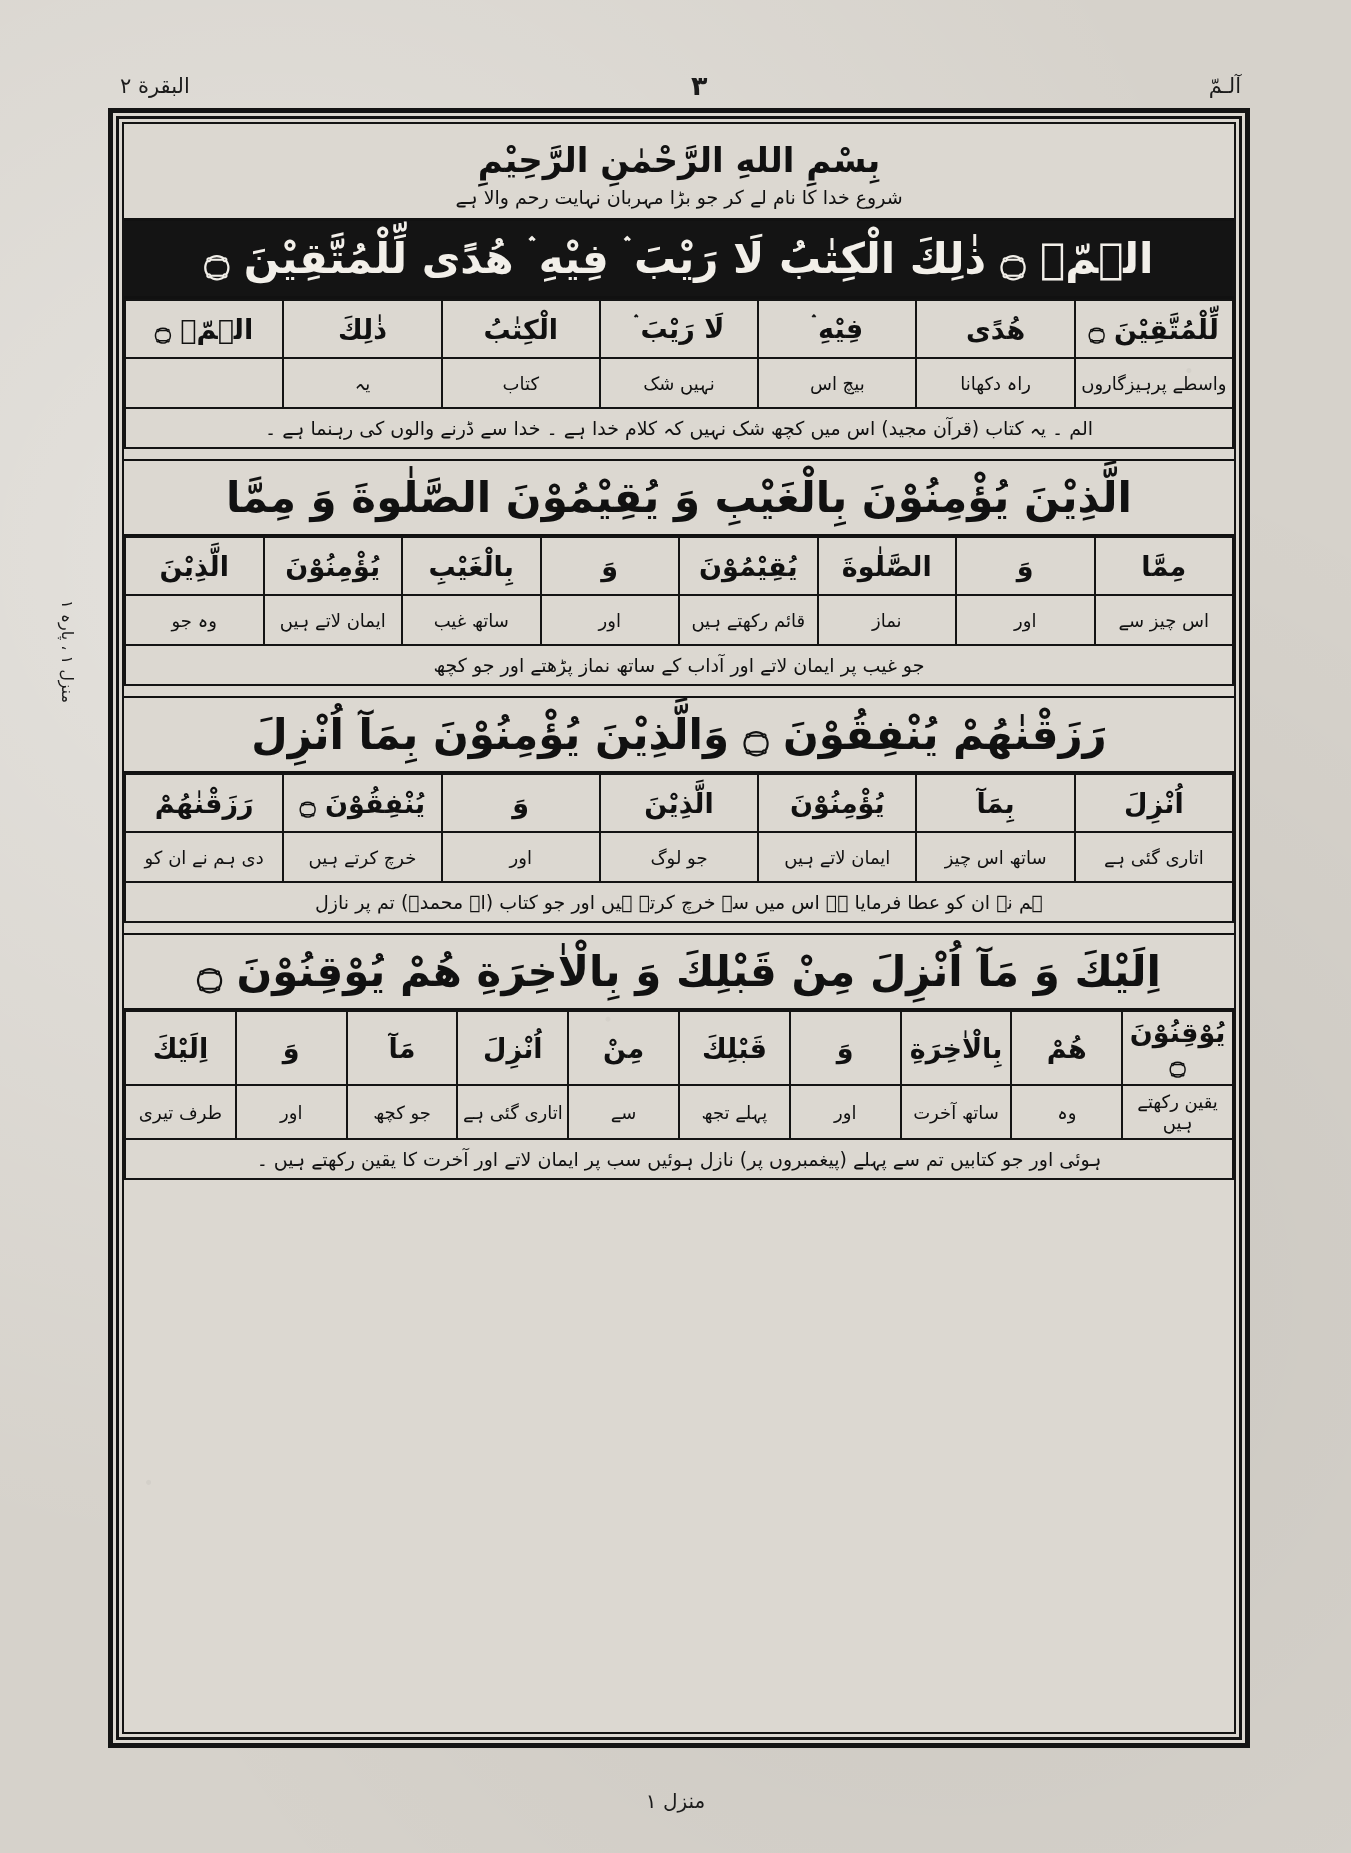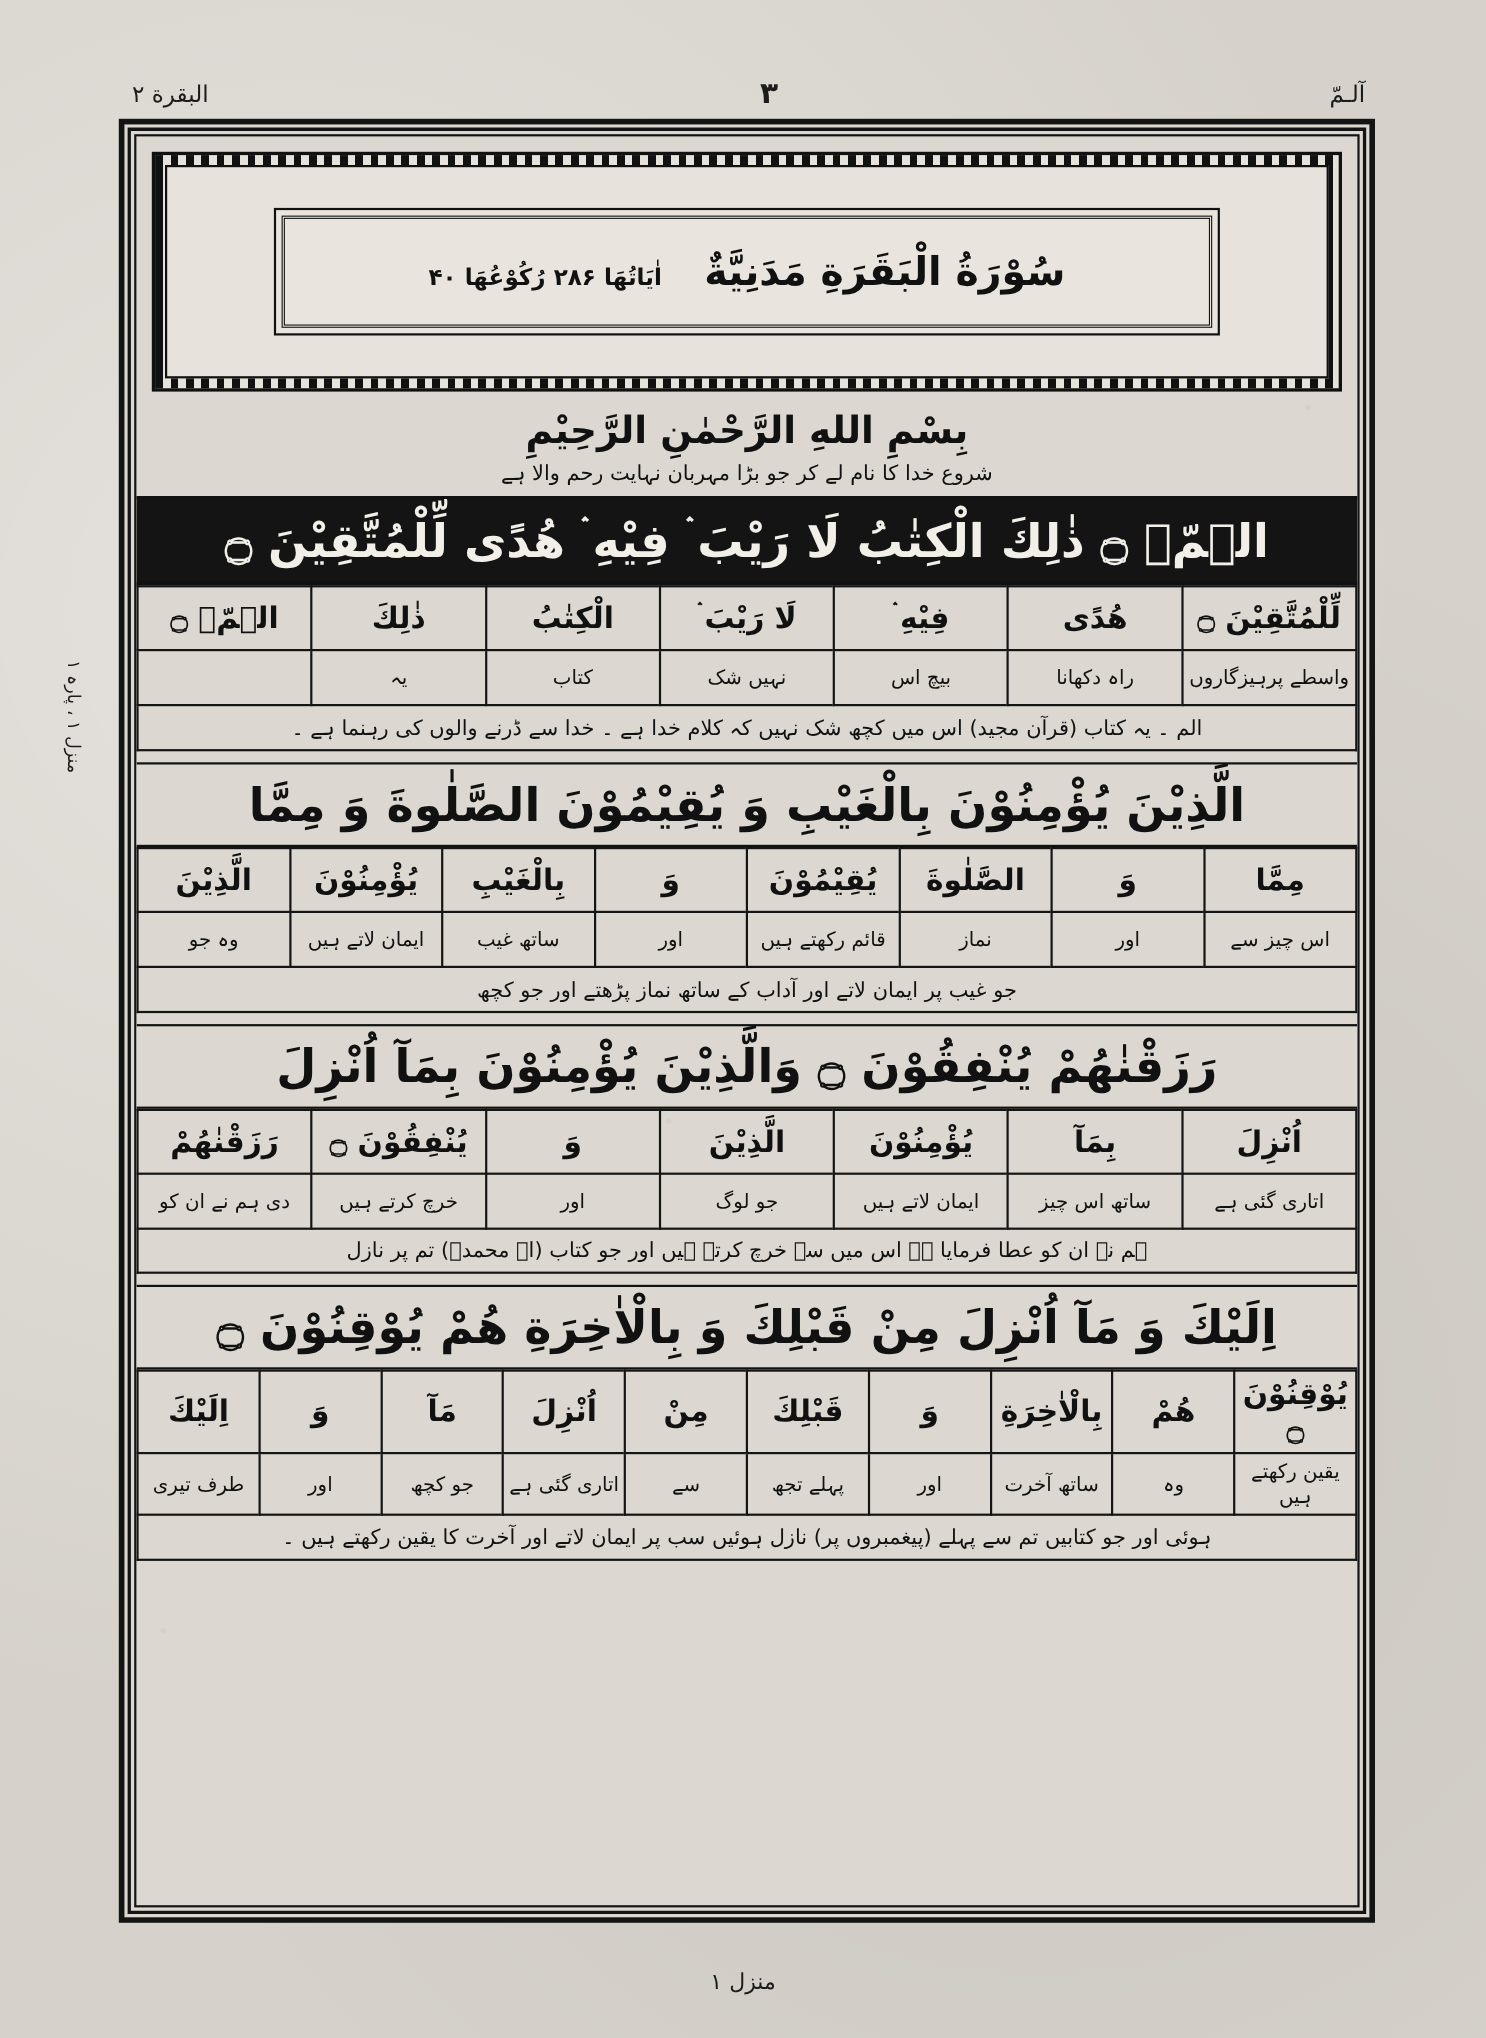--- a/index.html
+++ b/index.html
@@ -139,28 +139,20 @@
     <span class="h-item">آلـمّ</span>
     <span class="h-item h-center">۳</span>
     <span class="h-item">البقرة ۲</span>
   </div>
 
   <div class="side-note">منزل ۱ ، پارہ ۱</div>
 
   <div class="frame">
     <div class="inner">
 
-      <div class="surah-band">
-        <div class="surah-plate">
-          <div class="surah-title">
-            <span>سُوْرَةُ الْبَقَرَةِ مَدَنِيَّةٌ</span>
-            <span class="surah-meta">اٰیَاتُهَا ۲۸۶   رُکُوْعُهَا ۴۰</span>
-          </div>
-        </div>
-      </div>
 
       <div class="bismillah-wrap">
         <div class="bismillah">بِسْمِ اللهِ الرَّحْمٰنِ الرَّحِيْمِ</div>
         <div class="bismillah-tr">شروع خدا کا نام لے کر جو بڑا مہربان نہایت رحم والا ہے</div>
       </div>
 
       <div class="block">
         <div class="ayah-band">الۗمّۗ ۝ ذٰلِكَ الْكِتٰبُ لَا رَيْبَ ۛ فِيْهِ ۛ هُدًى لِّلْمُتَّقِيْنَ ۝</div>
         <table class="words">
           <tbody>

